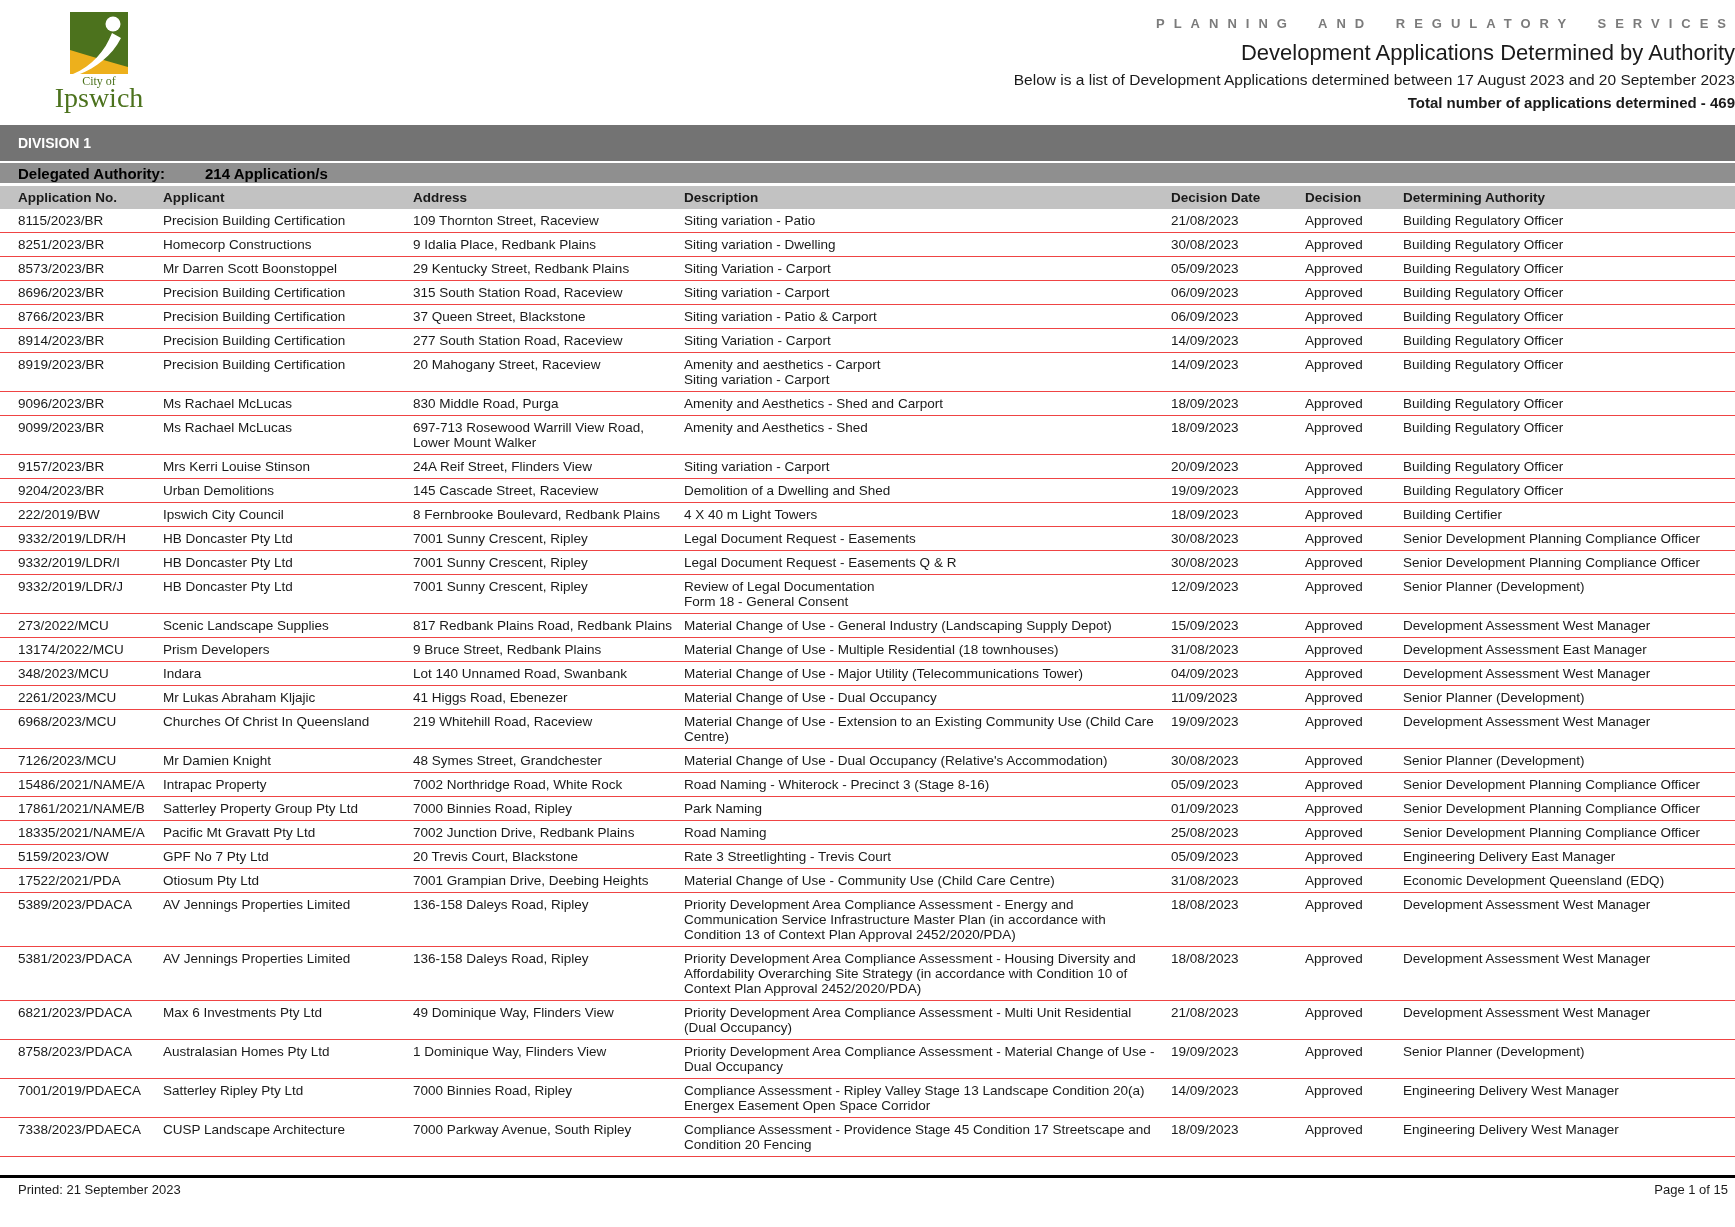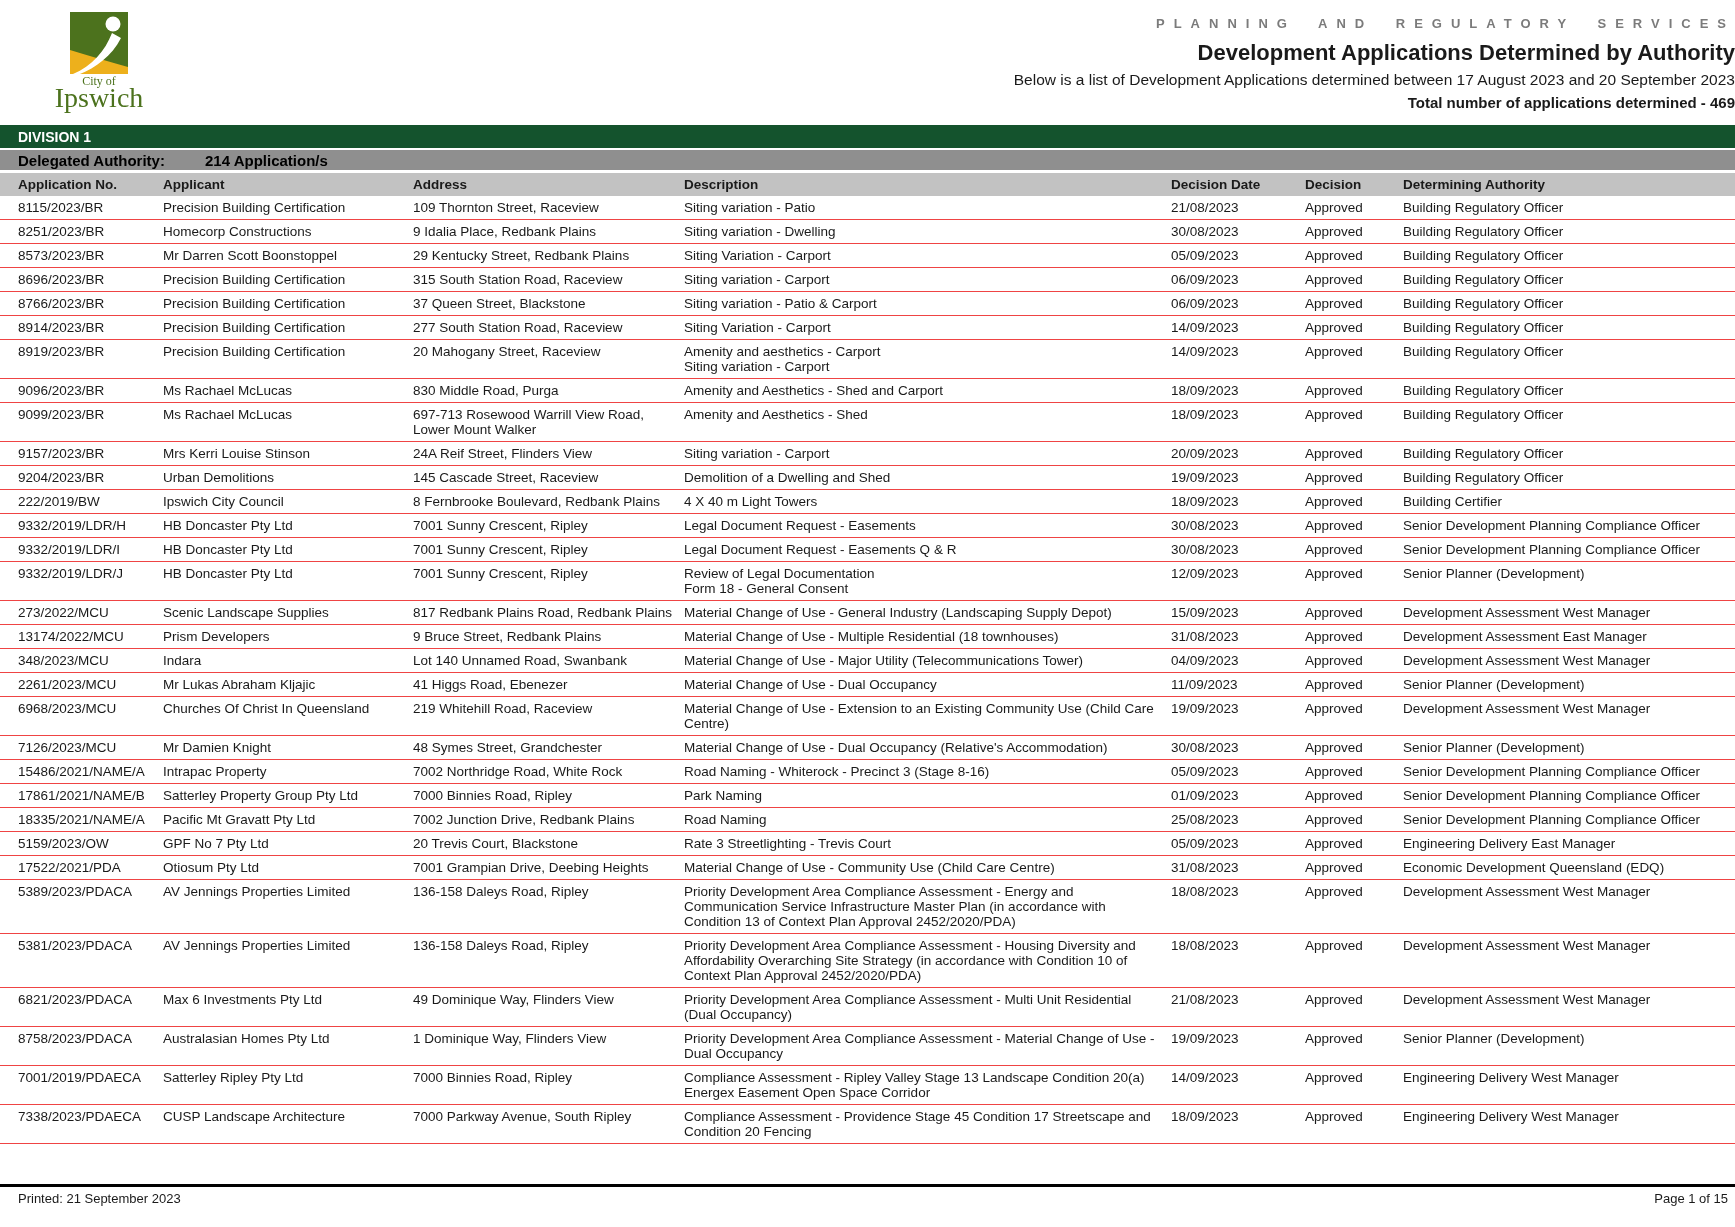--- a/index.html
+++ b/index.html
@@ -2,38 +2,38 @@
 <html><head>
 <meta charset="utf-8">
 <style>
   html,body{margin:0;padding:0;background:#fff;}
   .page{position:relative;width:1735px;height:1227px;background:#fff;overflow:hidden;
         font-family:"Liberation Sans",sans-serif;color:#1a1a1a;}
   
   .logo{position:absolute;left:40px;top:4px;}
   .head-center{text-align:right;padding-top:16px;}
   .dept{font-size:13px;font-weight:bold;color:#7b7b7b;letter-spacing:9px;word-spacing:10px;}
-  .title{font-size:22px;font-weight:bold;margin-top:9px;}
+  .title{font-size:22px;font-weight:normal;margin-top:9px;}
   .subtitle{font-size:15.5px;margin-top:5px;}
   .total{font-size:15px;font-weight:bold;margin-top:5px;}
   
   .bands{margin-top:14px;}
-  .band-division{background:#14532d;color:#fff;font-weight:bold;font-size:14px;
-                 height:23px;display:flex;align-items:center;padding-left:18px;margin-bottom:2px;}
+  .band-division{background:#737373;color:#fff;font-weight:bold;font-size:14px;
+                 height:36px;display:flex;align-items:center;padding-left:18px;margin-bottom:2px;}
   .band-delegated{background:#8f8f8f;color:#000;font-weight:bold;font-size:15px;
                   height:20px;display:flex;align-items:center;padding-left:18px;margin-bottom:3px;position:relative;}
   .band-delegated .count{position:absolute;left:205px;}
   
   .grid{display:grid;grid-template-columns:145px 250px 271px 487px 134px 98px 1fr;
         padding-left:18px;padding-right:6px;box-sizing:border-box;}
   .thead{background:#c2c2c2;font-weight:bold;font-size:13.5px;padding-top:4px;padding-bottom:4px;}
   .trow{border-bottom:1px solid #ef4444;font-size:13.5px;line-height:15px;
         padding-top:4px;padding-bottom:4px;}
   .c{padding-right:10px;white-space:pre-line;}
-  .footer{position:absolute;left:0;right:0;bottom:7px;}
+  .footer{position:absolute;left:0;right:0;bottom:16px;}
   .rule{border-top:3px solid #000;}
   .frow{display:flex;justify-content:space-between;font-size:13px;padding:4px 7px 14px 18px;}
 </style>
 </head>
 <body>
 
 <div class="page">
 
   <div class="logo">
     <svg width="130" height="110" viewBox="0 0 130 110">

